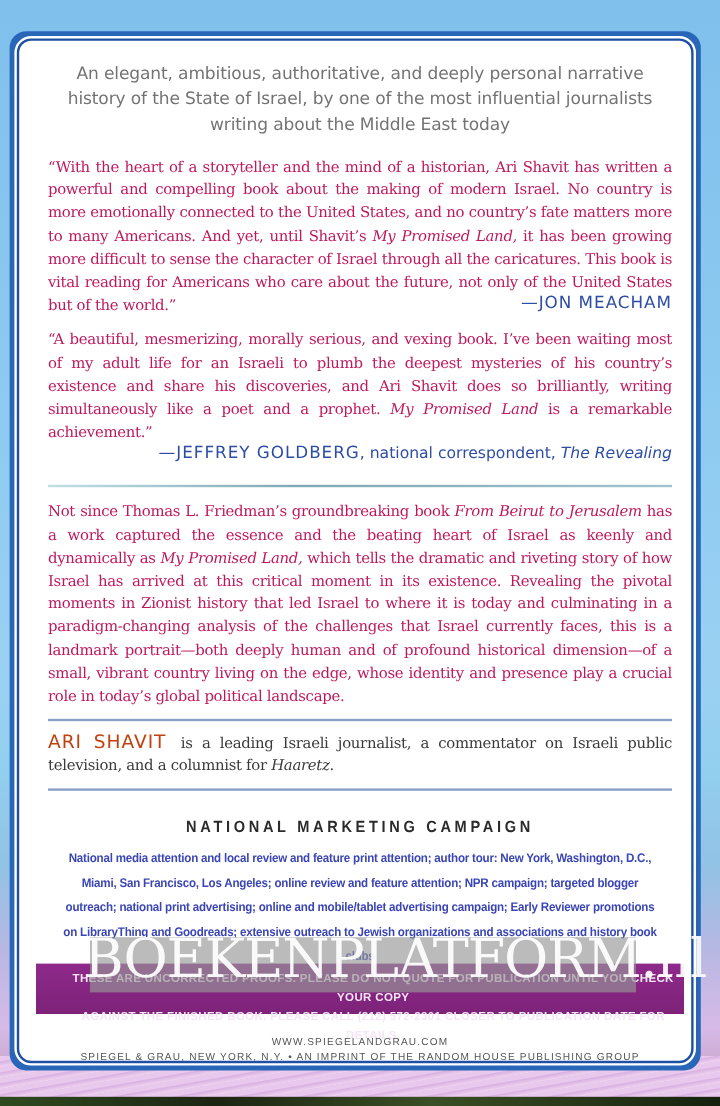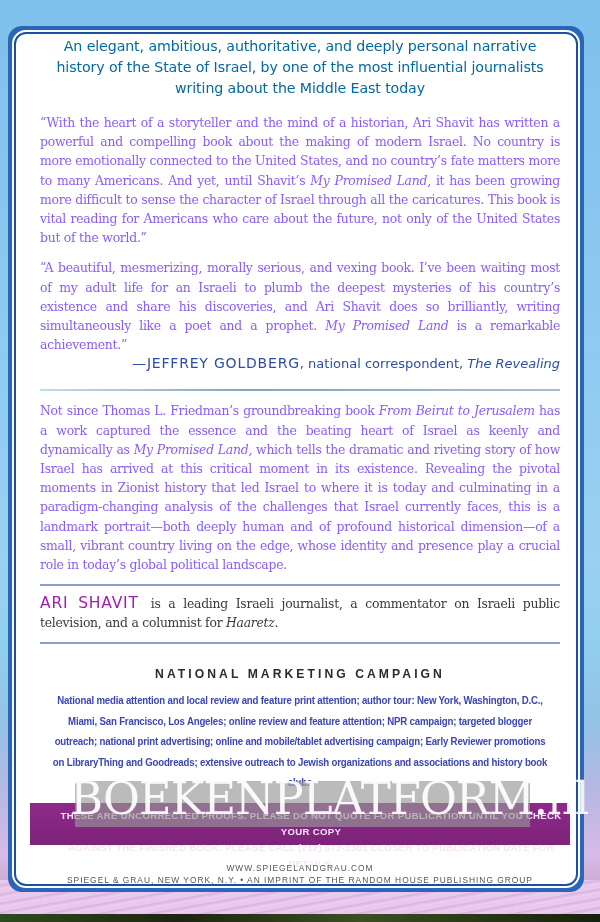--- a/index.html
+++ b/index.html
@@ -28,45 +28,45 @@
     position: absolute; left: 14px; top: 32px; width: 564px; height: 854px;
     border: 2px solid #1f4fa3; border-radius: 12px; box-sizing: border-box;
     background: #ffffff;
     outline: 2px solid #ffffff;
   }
   .content {
     position: absolute; left: 40px; top: 34px; width: 520px;
     font-family: "DejaVu Serif", serif; color: #3a3a3a;
   }
   .tagline {
-    text-align: center; color: #0369a1;
+    text-align: center; color: #737373;
     font-family: "DejaVu Sans", sans-serif; font-size: 14.2px; line-height: 21px;
-    margin: 0; padding-top: 2px; letter-spacing: -0.1px;
+    margin: 0; padding-top: 18px; letter-spacing: -0.1px;
   }
   .quote {
     font-size: 12.4px; line-height: 19.2px; text-align: justify; margin: 0;
-    letter-spacing: -0.25px; color: #8b5cf6;
+    letter-spacing: -0.25px; color: #be185d;
   }
   .q1 { margin-top: 14px; }
   .q2 { margin-top: 11px; }
   .attrib {
     text-align: right; color: #2d4da6; font-family: "DejaVu Sans", sans-serif;
     font-size: 13.5px; line-height: 18px; margin: 0;
   }
   .attrib .name { font-weight: normal; letter-spacing: 0.8px; font-size: 14px; }
   .attrib .sub { font-size: 13px; }
   .attrib.a1 { margin-top: -19px; }
   i { font-style: italic; }
   .rule { height: 2px; background: #8ba0c7; margin: 0; }
   .rule.r1 { margin-top: 16px; background: linear-gradient(90deg, #bfe0e3, #7ea9b5 40%, #9fc4cf); }
   .rule.r2 { margin-top: 10px; }
   .rule.r3 { margin-top: 10px; }
   .blurb { margin-top: 10px; }
   .bio { margin: 8px 0 0 0; font-size: 12.4px; line-height: 19px; text-align: justify; letter-spacing: -0.25px; }
-  .bio .author { color: #a21caf; font-family: "DejaVu Sans", sans-serif; font-size: 15.5px; letter-spacing: 0.8px; margin-right: 12px; }
+  .bio .author { color: #c2410c; font-family: "DejaVu Sans", sans-serif; font-size: 15.5px; letter-spacing: 0.8px; margin-right: 12px; }
   .campaign-title {
     text-align: center; font-family: "Liberation Sans", sans-serif; font-weight: bold;
     font-size: 13.5px; letter-spacing: 3.4px; color: #2b2b2b; margin: 22px 0 0 0;
     transform: scaleX(0.9);
   }
   .campaign-text {
     text-align: center; color: #3b46b4; font-family: "Liberation Sans", sans-serif; font-weight: bold;
     font-size: 10.4px; line-height: 20.5px; margin: 10px -8px 0 -8px; letter-spacing: -0.2px;
     transform: scaleX(0.93); transform-origin: center;
   }
@@ -107,20 +107,21 @@
 <div class="bg-shore"></div>
 <div class="bg-ground"></div>
 
 <div class="frame-outer"></div>
 <div class="frame-inner"></div>
 
 <div class="content">
   <p class="tagline">An elegant, ambitious, authoritative, and deeply personal narrative history of the State of Israel, by one of the most influential journalists writing about the Middle East today</p>
 
   <p class="quote q1"><span>“With the heart of a storyteller and the mind of a historian, Ari Shavit has written a powerful and compelling book about the making of modern Israel. No country is more emotionally connected to the United States, and no country’s fate matters more to many Americans. And yet, until Shavit’s </span><i>My Promised Land,</i><span> it has been growing more difficult to sense the character of Israel through all the caricatures. This book is vital reading for Americans who care about the future, not only of the United States but of the world.”</span></p>
+  <p class="attrib a1"><span class="name">—JON MEACHAM</span></p>
 
   <p class="quote q2"><span>“A beautiful, mesmerizing, morally serious, and vexing book. I’ve been waiting most of my adult life for an Israeli to plumb the deepest mysteries of his country’s existence and share his discoveries, and Ari Shavit does so brilliantly, writing simultaneously like a poet and a prophet. </span><i>My Promised Land</i><span> is a remarkable achievement.”</span></p>
   <p class="attrib"><span class="name">—JEFFREY GOLDBERG</span><span class="sub">, national correspondent, </span><i class="sub">The Revealing</i></p>
 
   <div class="rule r1"></div>
 
   <p class="quote blurb"><span>Not since Thomas L. Friedman’s groundbreaking book </span><i>From Beirut to Jerusalem</i><span> has a work captured the essence and the beating heart of Israel as keenly and dynamically as </span><i>My Promised Land,</i><span> which tells the dramatic and riveting story of how Israel has arrived at this critical moment in its existence. Revealing the pivotal moments in Zionist history that led Israel to where it is today and culminating in a paradigm-changing analysis of the challenges that Israel currently faces, this is a landmark portrait—both deeply human and of profound historical dimension—of a small, vibrant country living on the edge, whose identity and presence play a crucial role in today’s global political landscape.</span></p>
 
   <div class="rule r2"></div>
 

